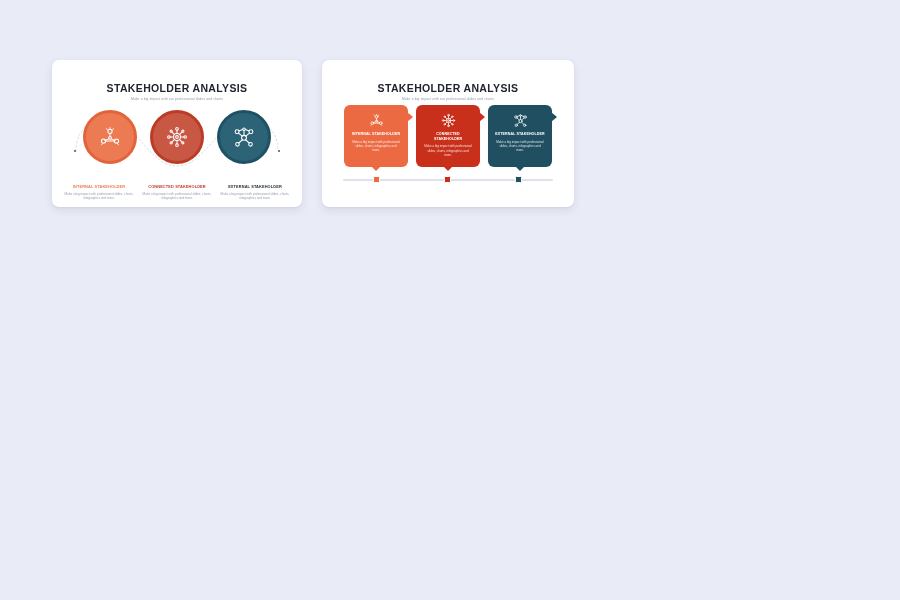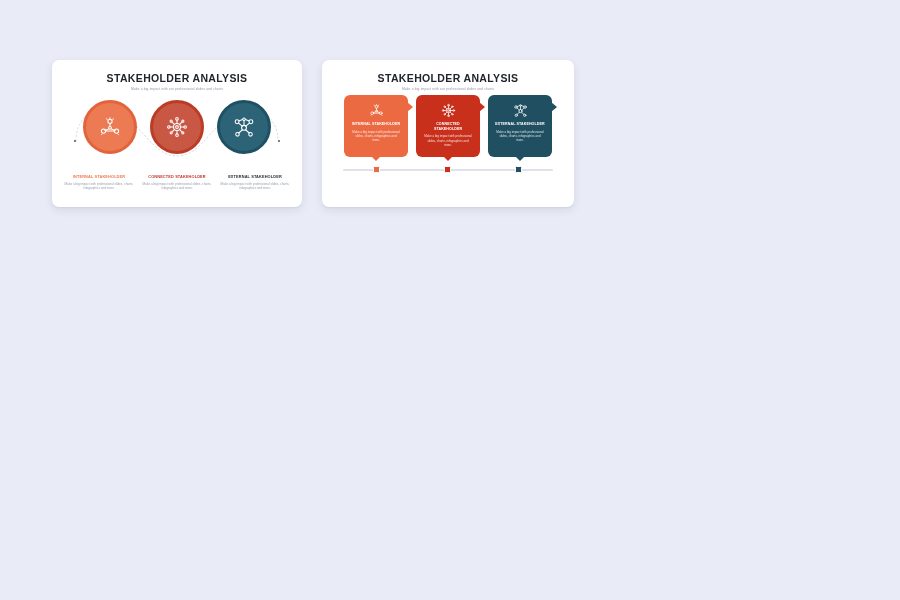--- a/index.html
+++ b/index.html
@@ -41,21 +41,21 @@
   .card-bubbles {
     left: 322px;
     top: 60px;
     width: 252px;
     height: 147px;
   }
 
   
   .head {
     text-align: center;
-    padding-top: 13px;
+    padding-top: 23px;
   }
 
   .head-title {
     font-size: 10.5px;
     font-weight: bold;
     letter-spacing: 0.35px;
     color: #20242c;
     line-height: 1.1;
   }
 

